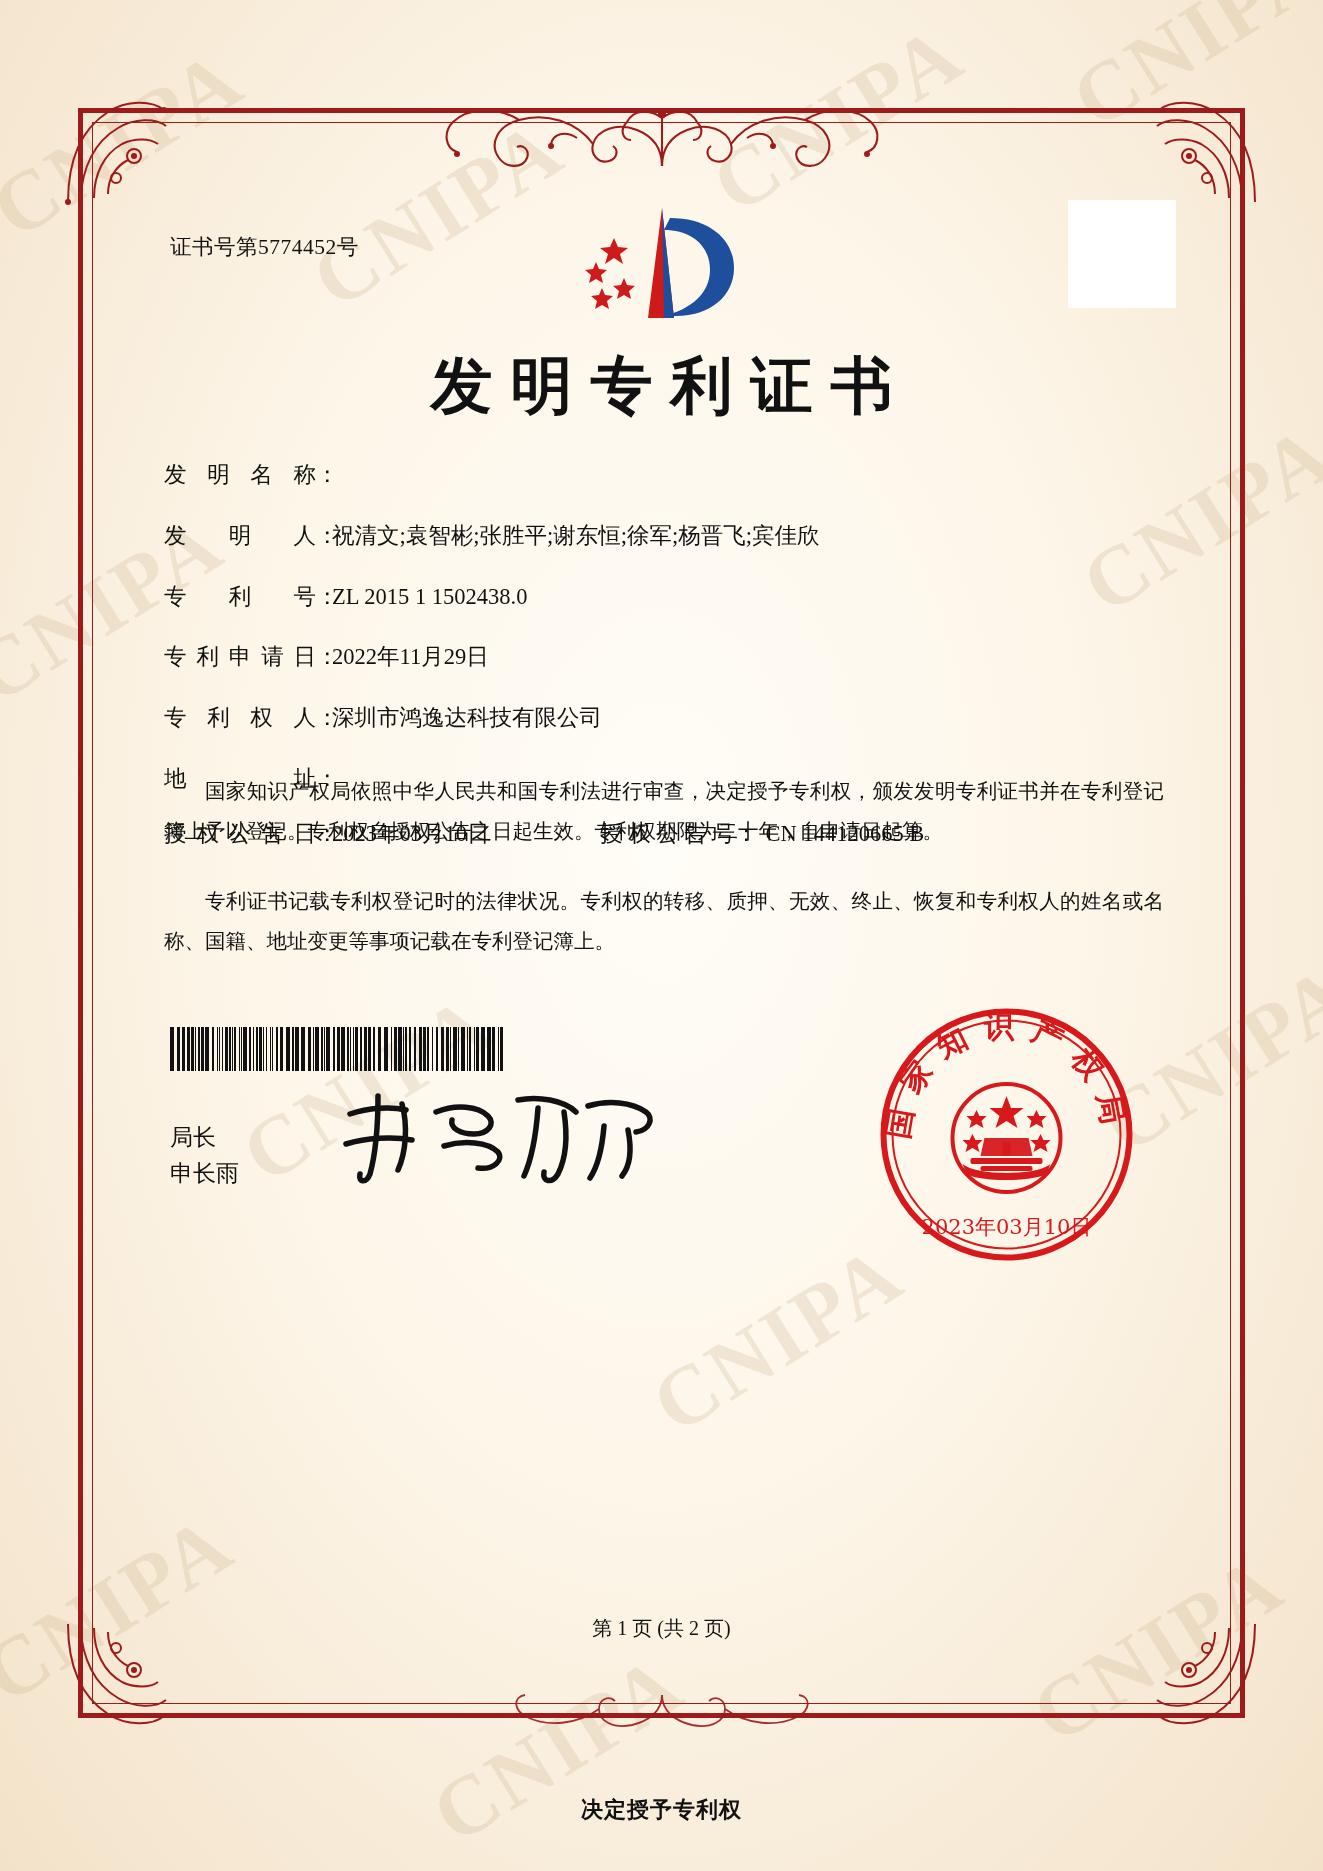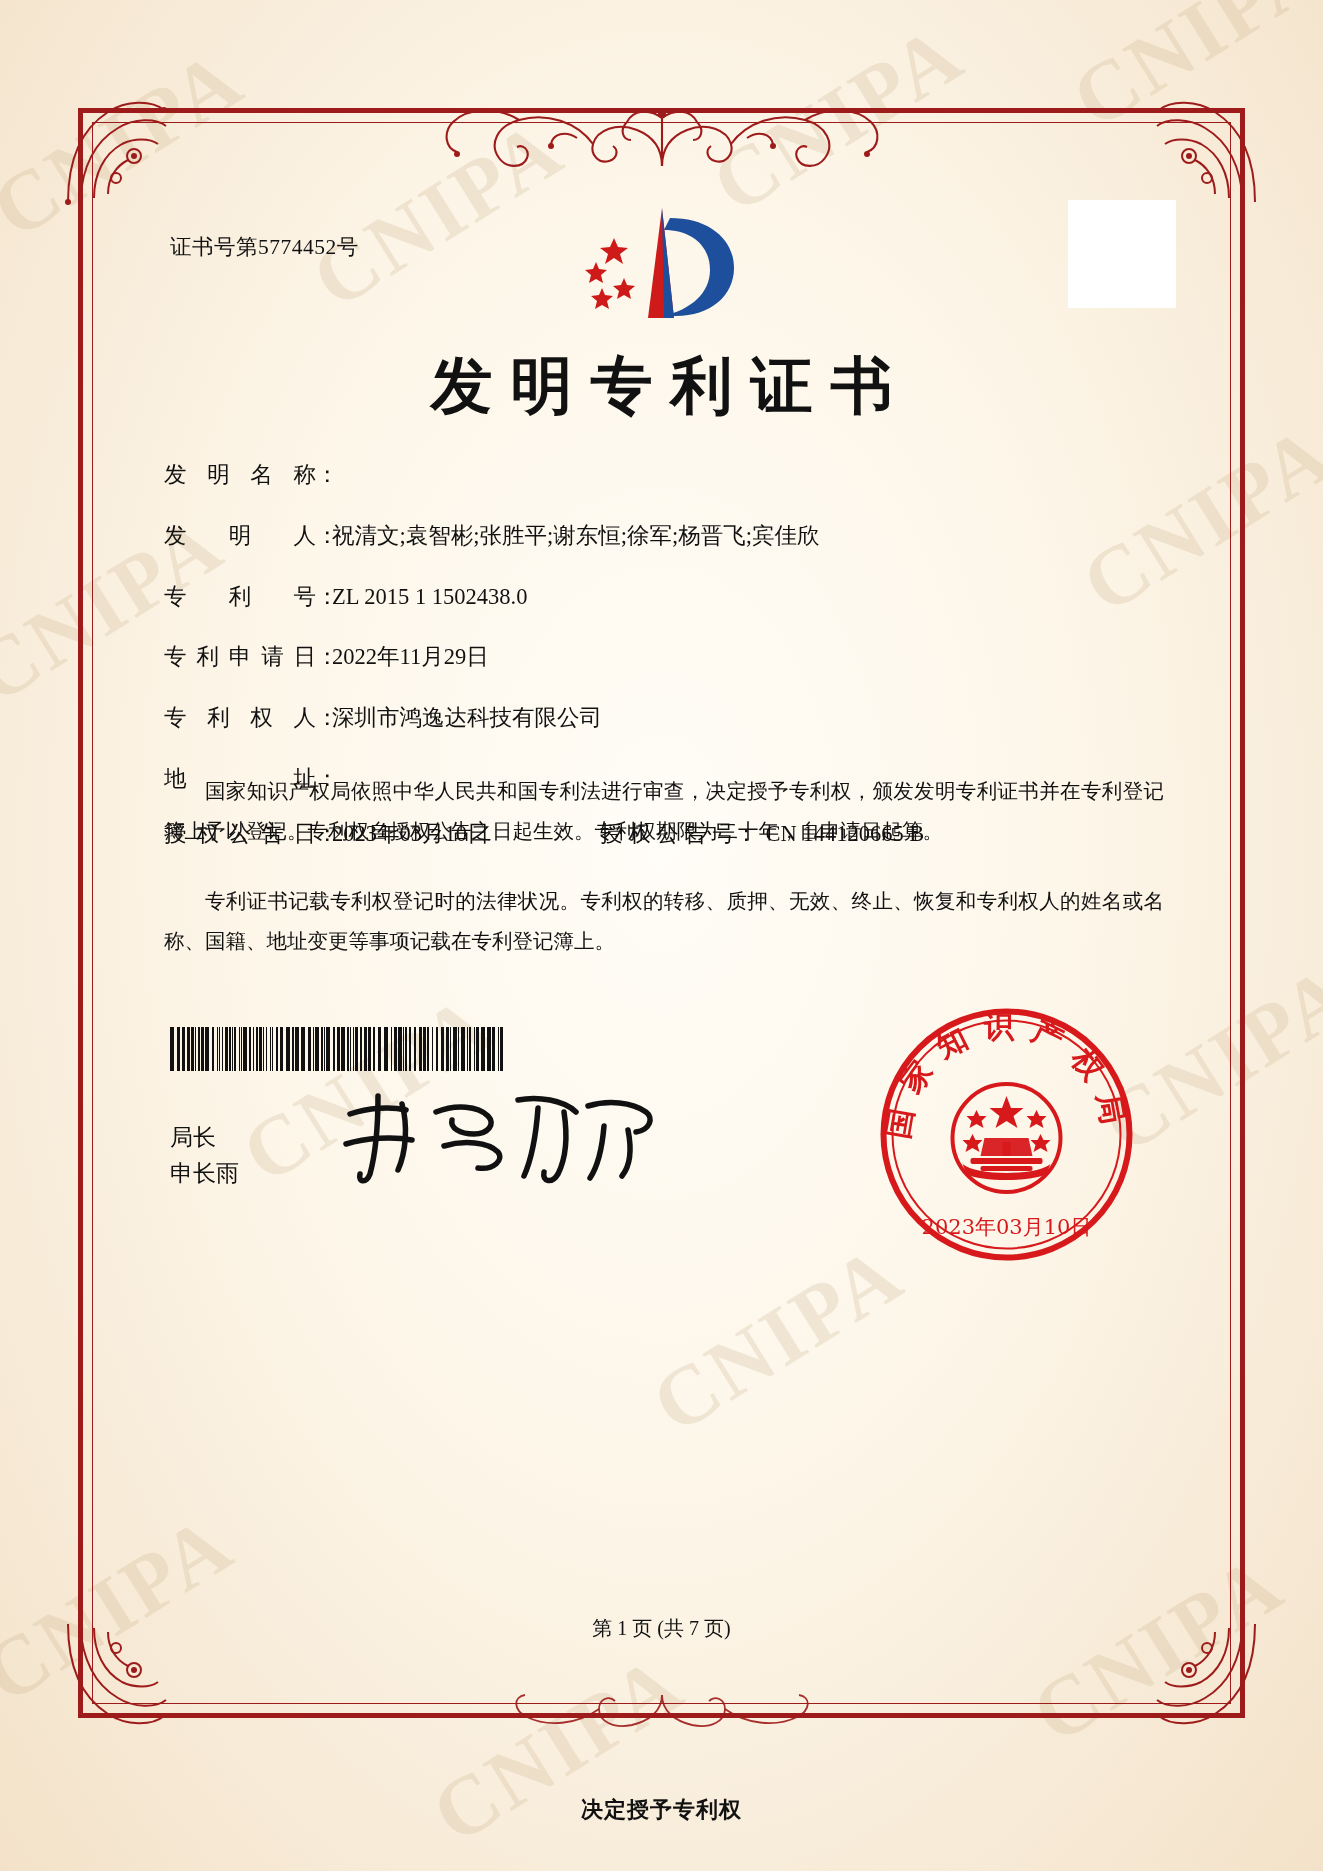--- a/index.html
+++ b/index.html
@@ -607,17 +607,17 @@
             <rect x="-26" y="28" width="52" height="5" rx="2"></rect>
             <path d="M-22 0 L22 0 L26 18 L-26 18 Z" opacity="0.95"></path>
             <rect x="-4" y="4" width="8" height="14"></rect>
             <path d="M-44 26 C-30 38 30 38 44 26 L40 36 C26 44 -26 44 -40 36 Z"></path>
           </g>
         </g>
         <text x="132.5" y="232" text-anchor="middle" font-family="'DejaVu Serif','Liberation Serif',serif" font-size="21" fill="#d7191c" id="seal-date">2023年03月10日</text>
       </svg>
     </div>
 
-    <div class="page-no">第 1 页 (共 7 页)</div>
+    <div class="page-no">第 1 页 (共 2 页)</div>
   </div>
 
   <div class="footnote">决定授予专利权</div>
 </div>
 
 </body></html>

